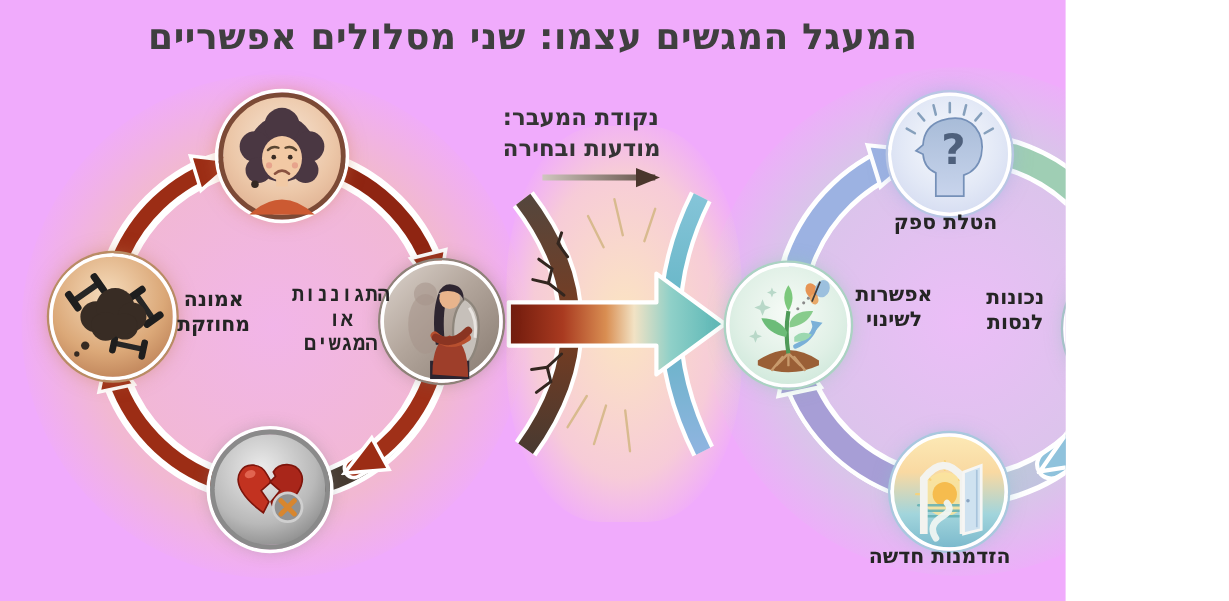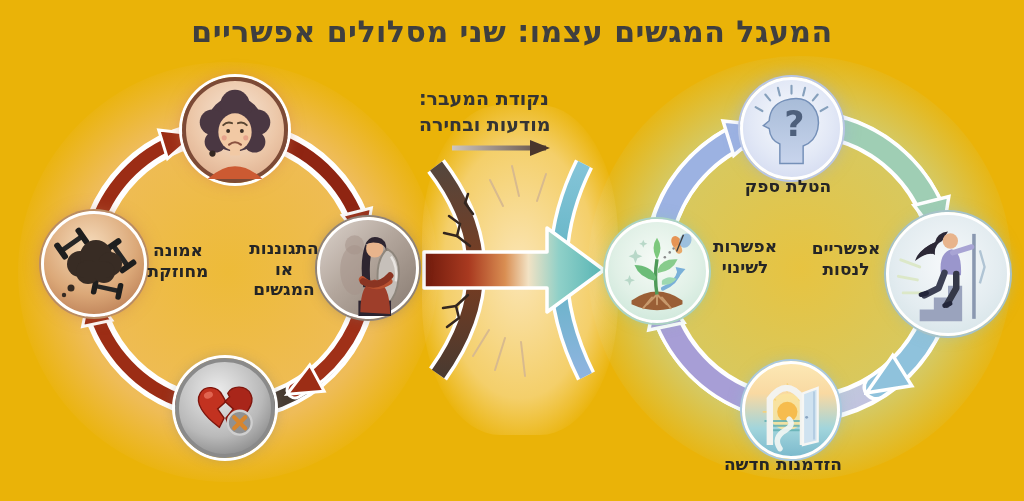--- a/index.html
+++ b/index.html
@@ -1,17 +1,17 @@
 <!DOCTYPE html>
 <html lang="he"><head>
 <meta charset="utf-8">
 <style>
   html,body{margin:0;padding:0;background:#fff;}
   .canvas{
-    position:relative;width:1024px;height:501px;overflow:hidden;background:#eab308;
+    position:relative;width:888px;height:501px;overflow:hidden;background:#f0abfc;
     font-family:"DejaVu Sans","Liberation Sans",sans-serif;
   }
   .glow{position:absolute;border-radius:50%;pointer-events:none;}
   .glow-left{left:18px;top:62px;width:420px;height:420px;
     background:radial-gradient(circle,rgba(246,208,182,.28) 0%,rgba(243,197,168,.5) 52%,rgba(243,197,168,0) 73%);}
   .glow-right{left:588px;top:56px;width:424px;height:424px;
     background:radial-gradient(circle,rgba(222,244,234,.25) 0%,rgba(188,228,210,.45) 52%,rgba(188,228,210,0) 74%);}
   .glow-center{left:422px;top:105px;width:196px;height:330px;border-radius:40%;
     background:radial-gradient(ellipse at 50% 50%,rgba(252,232,190,.95) 0%,rgba(252,230,186,.55) 55%,rgba(252,230,186,0) 78%);}
   .title{
@@ -44,21 +44,21 @@
   .ic-willing{left:886px;top:212px;width:118px;height:118px;
     background:radial-gradient(circle at 50% 42%,#f7f9fb 0%,#e3ecf0 58%,#cfe0e4 100%);
     border:3px solid #fff;box-shadow:0 0 0 2px #a6c2c8,0 0 14px rgba(150,190,190,.5);}
   .ic-opportunity{left:742px;top:361px;width:92px;height:92px;
     background:linear-gradient(180deg,#fce8b4 0%,#f9d9a2 32%,#a2d5dc 70%,#7cbacd 100%);
     border:3px solid #fff;box-shadow:0 0 0 2px #a9c8de,0 0 14px rgba(140,190,210,.5);}
   .ic-change{left:605px;top:219px;width:98px;height:98px;
     background:radial-gradient(circle at 50% 40%,#f7fbf7 0%,#e0f0e6 55%,#c4e3d4 100%);
     border:3px solid #fff;box-shadow:0 0 0 2px #aad2c2,0 0 14px rgba(140,200,175,.5);}
   .lbl-negbelief{left:132px;top:176px;width:200px;}
-  .lbl-defense{left:229px;top:238px;width:110px;}
+  .lbl-defense{left:229px;top:238px;width:110px;font-family:Liberation Mono, monospace;}
   .lbl-negoutcome{left:120px;top:455px;width:200px;}
   .lbl-reinforced{left:136px;top:240px;width:84px;}
   .lbl-doubt{left:688px;top:176px;width:200px;}
   .lbl-willing{left:801px;top:238px;width:90px;}
   .lbl-opportunity{left:683px;top:454px;width:200px;}
   .lbl-change{left:700px;top:236px;width:90px;}
 </style>
 </head>
 <body>
 
@@ -365,21 +365,21 @@
     <span class="ln">או</span>
     <span class="ln">המגשים</span>
   </div>
   <div class="label lbl-doubt">הטלת ספק</div>
 
   <div class="label lbl-reinforced">
     <span class="ln">אמונה</span>
     <span class="ln">מחוזקת</span>
   </div>
   <div class="label lbl-willing">
-    <span class="ln">אפשריים</span>
+    <span class="ln">נכונות</span>
     <span class="ln">לנסות</span>
   </div>
   <div class="label lbl-opportunity">הזדמנות חדשה</div>
   <div class="label lbl-change">
     <span class="ln">אפשרות</span>
     <span class="ln">לשינוי</span>
   </div>
 
   <div class="transition-label">
     <span class="ln" style="display:block">נקודת המעבר:</span>

